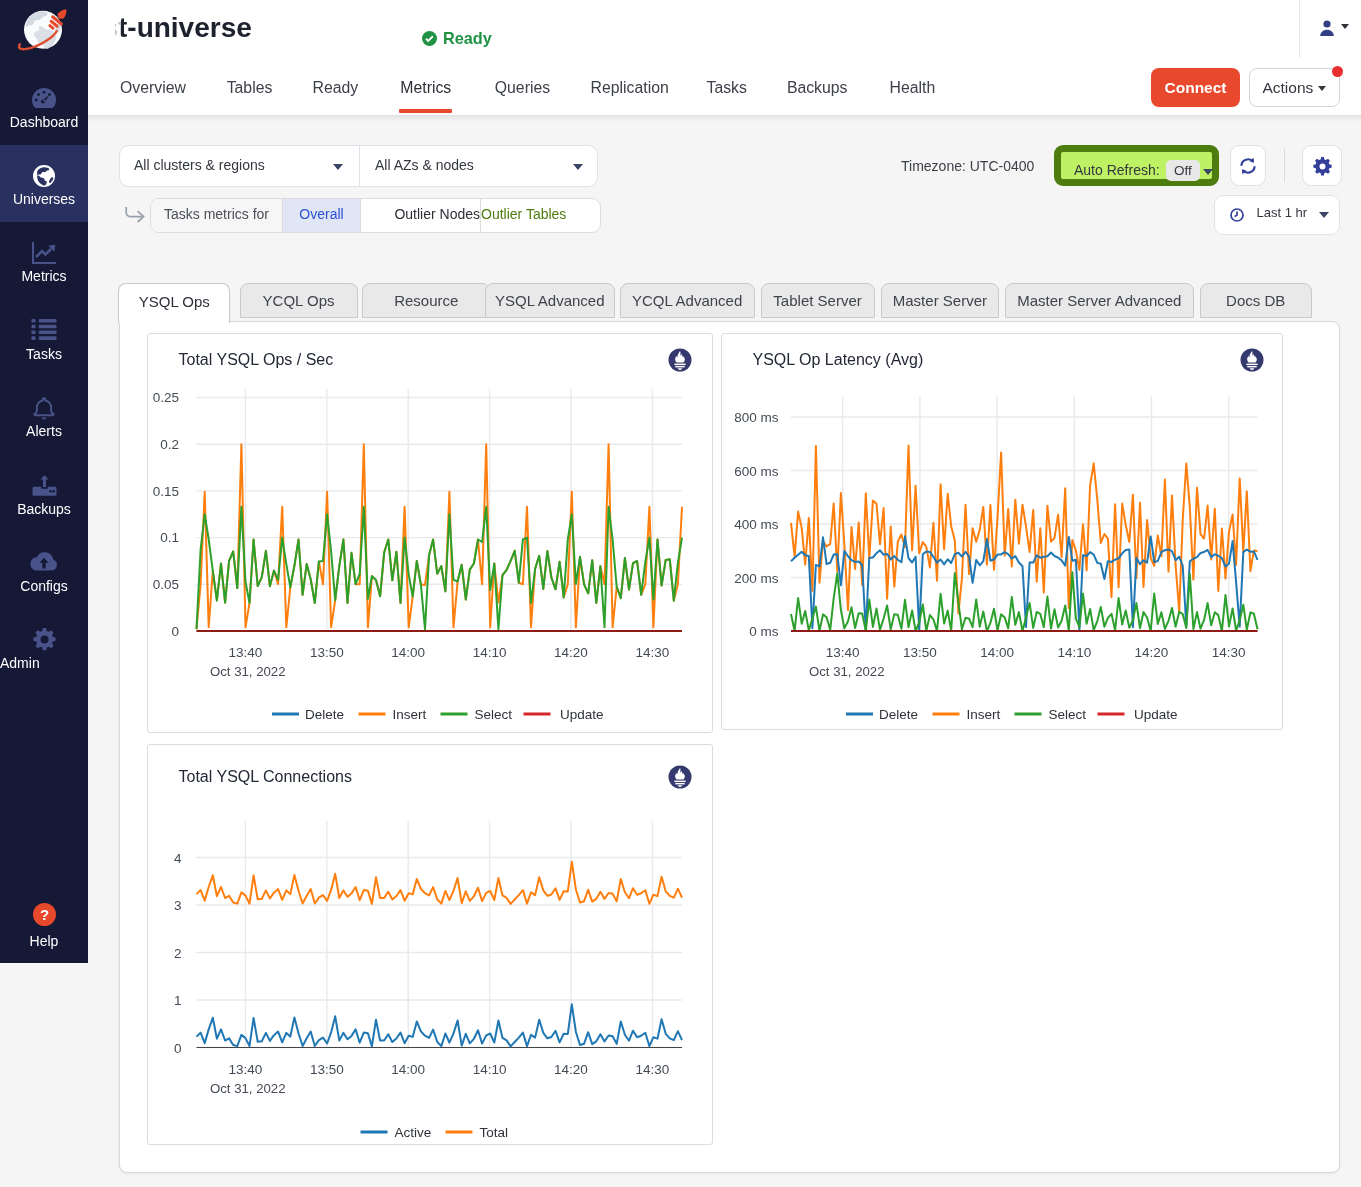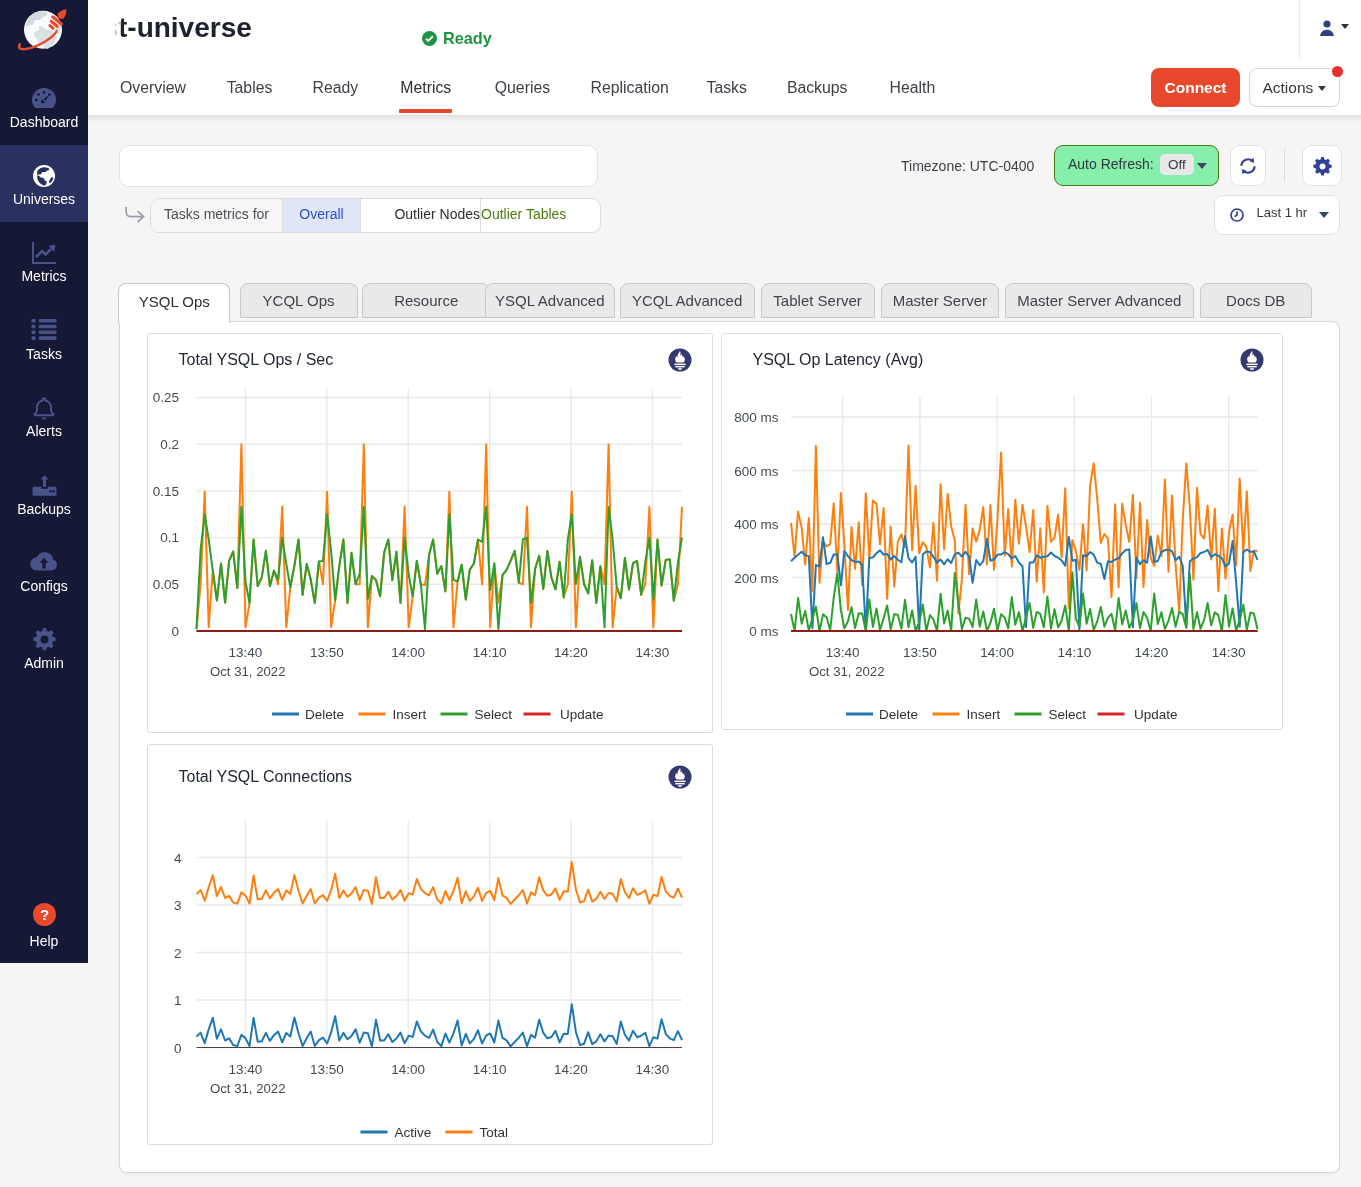--- a/index.html
+++ b/index.html
@@ -99,28 +99,36 @@
     <div style="position:absolute;left:0;top:500.5px;width:88px;text-align:center;color:#fff;font-size:14px">Backups</div>
     <div style="position:absolute;left:0;top:550.9px;width:88px;text-align:center"><svg width="28" height="20" viewBox="0 0 28 20">
         <path d="M23 8.4A8.5 8.5 0 0 0 6.8 6.3 6.6 6.6 0 0 0 7 19.5h14.6A5.7 5.7 0 0 0 23 8.4z" fill="#49538a"></path>
         <path d="M14 6.8l4.6 5h-2.9v5.6h-3.4v-5.6H9.4z" fill="#151936"></path>
       </svg></div>
     <div style="position:absolute;left:0;top:577.9px;width:88px;text-align:center;color:#fff;font-size:14px">Configs</div>
     <div style="position:absolute;left:0;top:628.3px;width:88px;text-align:center"><svg width="23" height="23" viewBox="0 0 23 23">
         <path d="M11.5 0l1.6.1.7 2.8 1.9.8 2.5-1.5 2.3 2.3-1.5 2.5.8 1.9 2.8.7v3.2l-2.8.7-.8 1.9 1.5 2.5-2.3 2.3-2.5-1.5-1.9.8-.7 2.8h-3.2l-.7-2.8-1.9-.8-2.5 1.5-2.3-2.3 1.5-2.5-.8-1.9-2.8-.7V9.6l2.8-.7.8-1.9L2.5 4.5l2.3-2.3 2.5 1.5 1.9-.8L9.9.1z" fill="#49538a"></path>
         <circle cx="11.5" cy="11.5" r="4" fill="#151936"></circle>
       </svg></div>
-    <div style="position:absolute;left:0;top:655.3px;width:88px;text-align:center;color:#fff;font-size:14px">Admin</div>
+    <div style="position:absolute;left:0;top:655.3px;width:88px;text-align:left;color:#fff;font-size:14px">Admin</div>
     <div style="position:absolute;left:33px;top:903px;width:23px;height:23px;border-radius:50%;background:#e8492c;color:#fff;font-weight:bold;font-size:15px;text-align:center;line-height:23px">?</div>
     <div style="position:absolute;left:0;top:933px;width:88px;text-align:center;color:#fff;font-size:14px">Help</div>
   </div>
 <div style="position:absolute;left:119px;top:145px;width:478.5px;height:42px;display:flex;background:#fff;border:1px solid #dfe2e8;border-radius:10px;box-sizing:border-box">
+    <div style="flex:0 0 239px;border-right:1px solid #dfe2e8;position:relative">
+      <span style="position:absolute;left:14px;top:11px;font-size:14px;color:#33373e">All clusters &amp; regions</span>
+      <span style="position:absolute;left:213px;top:18px;width:0;height:0;border-left:5px solid transparent;border-right:5px solid transparent;border-top:6px solid #3a4664"></span>
+    </div>
+    <div style="flex:1;position:relative">
+      <span style="position:absolute;left:15px;top:11px;font-size:14px;color:#33373e">All AZs &amp; nodes</span>
+      <span style="position:absolute;left:213px;top:18px;width:0;height:0;border-left:5px solid transparent;border-right:5px solid transparent;border-top:6px solid #3a4664"></span>
+    </div>
   </div>
 <div style="position:absolute;left:901px;top:158px;font-size:14px;color:#3b3f48">Timezone: UTC-0400</div>
-<div style="position:absolute;left:1054px;top:144.5px;width:164.5px;height:41px;background:#86efac;border:1px solid #4d7c0f;border-radius:9px;box-sizing:border-box">
+<div style="position:absolute;left:1054px;top:144.5px;width:164.5px;height:41px;background:#bef264;border:7px solid #4d7c0f;border-radius:9px;box-sizing:border-box">
     <span style="position:absolute;left:13px;top:10px;font-size:14px;color:#33373e">Auto Refresh:</span>
     <span style="position:absolute;left:105px;top:8px;background:#e8e8e8;border-radius:5px;font-size:13.5px;color:#33373e;padding:3px 8px">Off</span>
     <span style="position:absolute;left:142px;top:17px;width:0;height:0;border-left:5px solid transparent;border-right:5px solid transparent;border-top:6px solid #3a4664"></span>
   </div>
 <div style="position:absolute;left:1230px;top:144.5px;width:35.5px;height:41px;background:#fff;border:1px solid #e2e2e2;border-radius:9px;box-sizing:border-box">
     <svg style="position:absolute;left:8px;top:11px" width="18" height="18" viewBox="0 0 18 18">
       <path d="M15.6 9.3a6.7 6.7 0 0 1-11.8 4" fill="none" stroke="#32409a" stroke-width="2.2"></path>
       <path d="M2.4 8.7a6.7 6.7 0 0 1 11.8-4" fill="none" stroke="#32409a" stroke-width="2.2"></path>
       <path d="M14.6 0.8l.5 5-4.6-1.6z" fill="#32409a"></path>
       <path d="M3.4 17.2l-.5-5 4.6 1.6z" fill="#32409a"></path>

